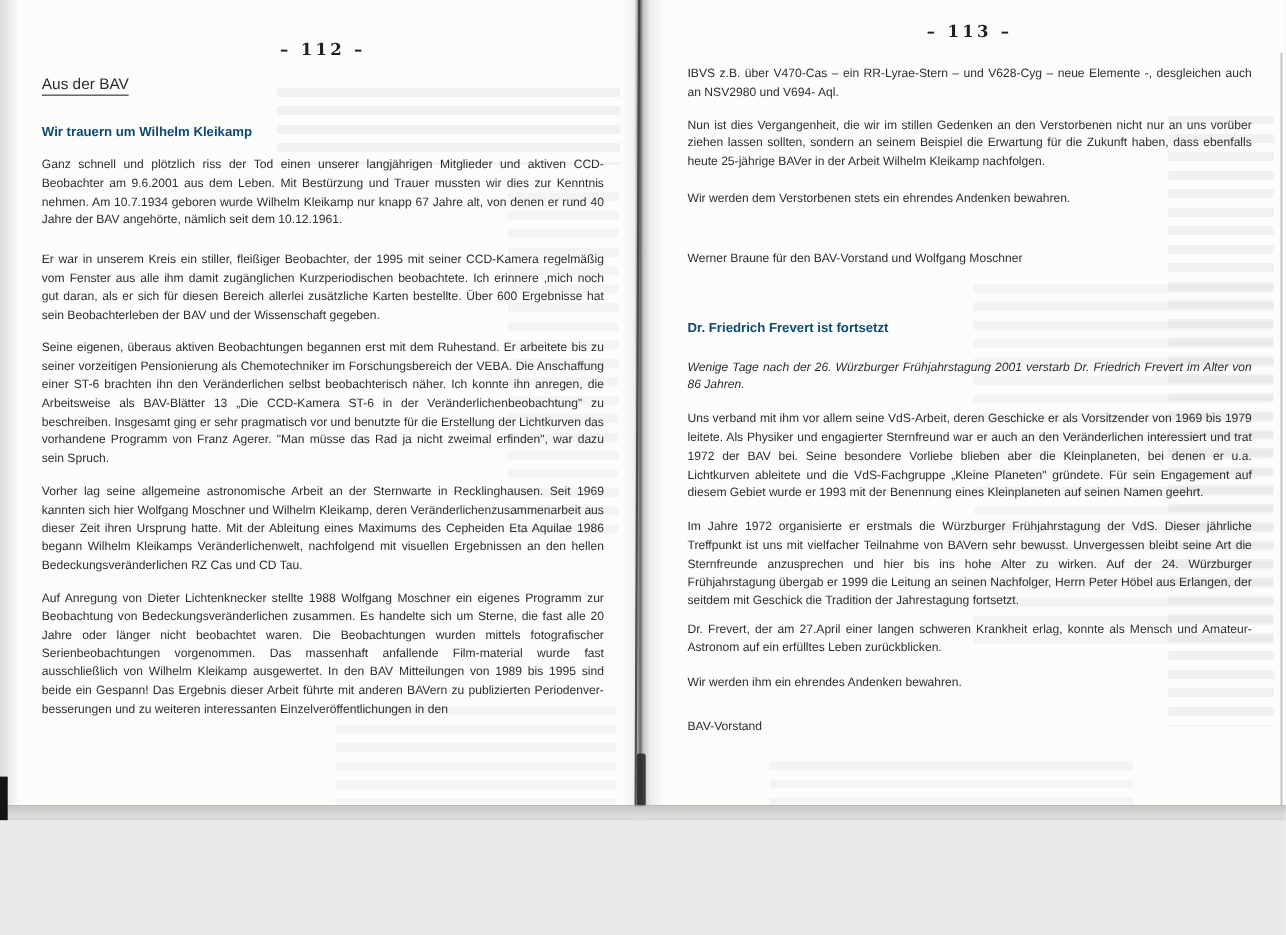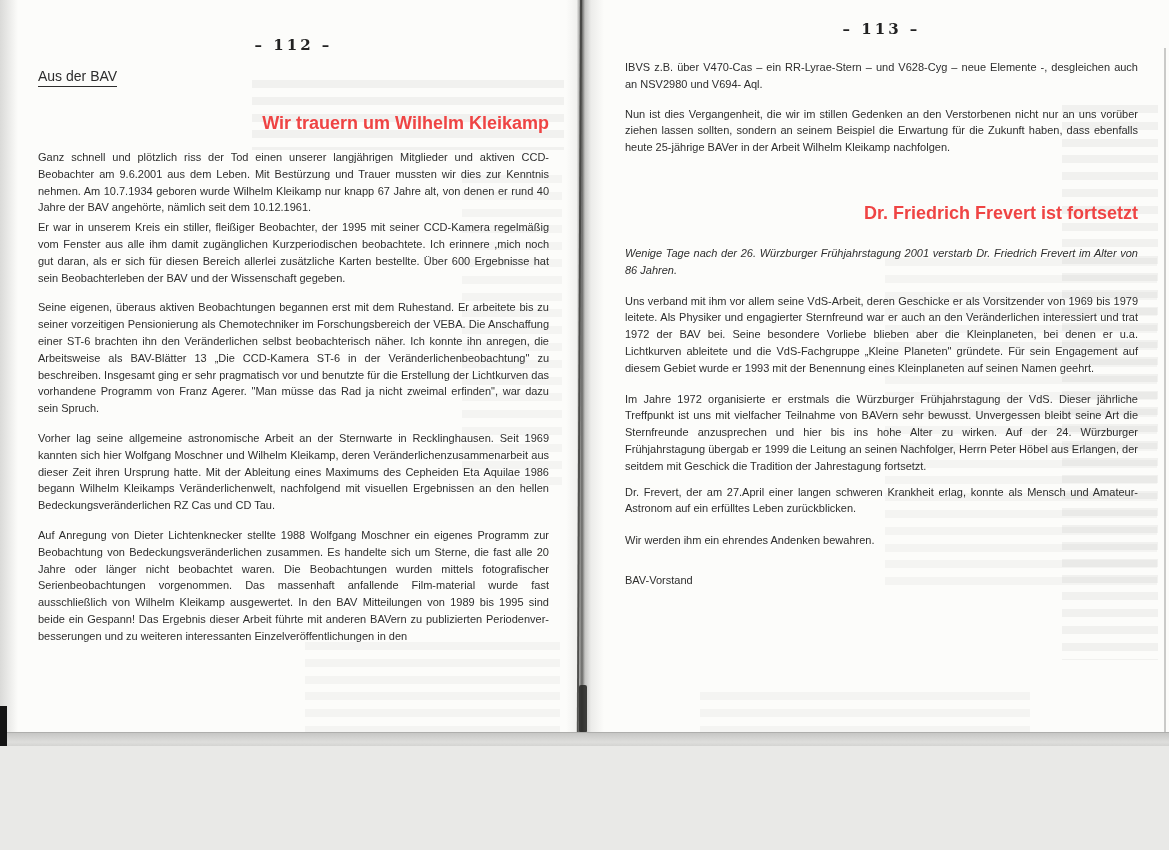--- a/index.html
+++ b/index.html
@@ -39,38 +39,38 @@
   .section-label {
     display: inline-block;
     margin-top: 14px;
     font-size: 14px;
     border-bottom: 1.4px solid #2d2d2d;
     padding-bottom: 2px;
   }
 
   .doc-heading {
     margin: 0;
-    font-size: 18px;
+    font-size: 12px;
     font-weight: bold;
-    text-align: right;
-    color: #ef4444;
+    text-align: left;
+    color: #0c4a6e;
   }
   .page-left  .doc-heading { margin-top: 26px; }
 
   .body-text p {
     margin: 0;
     font-size: 11px;
     line-height: 16.8px;
     text-align: justify;
     color: #2e2e2e;
   }
 
   
   .page-left  p.p1 { margin-top: 15px; }
-  .page-left  p.p2 { margin-top: 3px; }
+  .page-left  p.p2 { margin-top: 19px; }
   .page-left  p.p3 { margin-top: 13px; }
   .page-left  p.p4 { margin-top: 13px; }
   .page-left  p.p5 { margin-top: 13px; }
 
   
   .page-right p.r1 { margin-top: 21px; }
   .page-right p.r2 { margin-top: 13px; }
   .page-right p.r3 { margin-top: 17px; }
   .page-right p.sig1 { margin-top: 37px; text-align: left; }
   .page-right .doc-heading { margin-top: 47px; }
@@ -197,21 +197,23 @@
     <p class="p3">Seine eigenen,  überaus aktiven Beobachtungen begannen erst  mit dem Ruhestand. Er arbeitete bis zu seiner vorzeitigen Pensionierung als Chemotechniker im Forschungsbereich der VEBA. Die Anschaffung einer ST-6 brachten ihn den Veränderlichen selbst beobachterisch näher. Ich konnte ihn anregen, die Arbeitsweise als BAV-Blätter 13 „Die CCD-Kamera ST-6 in der Veränderlichenbeobachtung" zu beschreiben. Insgesamt ging er sehr pragmatisch vor und benutzte für die Erstellung der Lichtkurven das vorhandene Programm von Franz Agerer. "Man müsse das Rad ja nicht zweimal erfinden", war dazu sein Spruch.</p>
     <p class="p4">Vorher lag seine allgemeine astronomische Arbeit an der Sternwarte in Recklinghausen. Seit 1969 kannten sich hier Wolfgang Moschner und Wilhelm Kleikamp, deren Veränderlichenzusammenarbeit aus dieser Zeit ihren Ursprung hatte. Mit der Ableitung eines Maximums des Cepheiden Eta Aquilae 1986 begann Wilhelm Kleikamps Veränderlichenwelt, nachfolgend mit visuellen Ergebnissen an den hellen Bedeckungsveränderlichen RZ Cas und CD Tau.</p>
     <p class="p5">Auf Anregung von Dieter Lichtenknecker stellte 1988 Wolfgang Moschner ein eigenes Programm zur Beobachtung von Bedeckungsveränderlichen zusammen. Es handelte sich um Sterne, die fast alle 20 Jahre oder länger nicht beobachtet waren. Die Beobachtungen wurden mittels fotografischer Serienbeobachtungen vorgenommen. Das massenhaft anfallende Film-material wurde fast ausschließlich von Wilhelm Kleikamp ausgewertet. In den BAV Mitteilungen von 1989 bis 1995 sind beide ein Gespann! Das Ergebnis dieser Arbeit führte mit anderen BAVern zu publizierten Periodenver-besserungen und zu weiteren interessanten Einzelveröffentlichungen in den</p>
   </div>
 
   <div class="page page-right body-text">
     <div class="pagenum">–  113  –</div>
 
     <p class="r1">IBVS z.B. über V470-Cas – ein RR-Lyrae-Stern – und V628-Cyg – neue Elemente -,  desgleichen auch an NSV2980 und V694- Aql.</p>
     <p class="r2">Nun ist dies Vergangenheit, die wir im stillen Gedenken an den Verstorbenen nicht nur an uns vorüber ziehen lassen sollten, sondern an seinem Beispiel die Erwartung für die Zukunft haben, dass ebenfalls heute 25-jährige BAVer in der Arbeit Wilhelm Kleikamp nachfolgen.</p>
-
+    <p class="r3">Wir werden dem Verstorbenen stets ein ehrendes Andenken bewahren.</p>
+
+    <p class="sig1">Werner Braune für den BAV-Vorstand und Wolfgang Moschner</p>
 
     <h2 class="doc-heading">Dr. Friedrich Frevert ist fortsetzt</h2>
 
     <p class="r5">Wenige Tage nach der 26. Würzburger Frühjahrstagung 2001 verstarb Dr. Friedrich Frevert im Alter von 86 Jahren.</p>
     <p class="r6">Uns verband mit ihm vor allem seine VdS-Arbeit, deren Geschicke er als Vorsitzender von 1969 bis 1979 leitete. Als Physiker und engagierter Sternfreund war er auch an den Veränderlichen interessiert und trat 1972 der BAV bei. Seine besondere Vorliebe blieben aber die Kleinplaneten, bei denen er u.a. Lichtkurven ableitete und die VdS-Fachgruppe „Kleine Planeten" gründete. Für sein Engagement auf diesem Gebiet wurde er 1993 mit der Benennung eines Kleinplaneten auf seinen Namen geehrt.</p>
     <p class="r7">Im Jahre 1972 organisierte er erstmals die Würzburger Frühjahrstagung der VdS. Dieser jährliche Treffpunkt ist uns mit vielfacher Teilnahme von BAVern sehr bewusst. Unvergessen bleibt seine Art die Sternfreunde anzusprechen und hier bis ins hohe Alter zu wirken. Auf der 24. Würzburger Frühjahrstagung übergab er 1999 die Leitung an seinen Nachfolger, Herrn Peter Höbel aus Erlangen, der seitdem mit Geschick die Tradition der Jahrestagung fortsetzt.</p>
     <p class="r8">Dr. Frevert, der am 27.April einer langen schweren Krankheit erlag, konnte als Mensch und Amateur-Astronom auf ein erfülltes Leben zurückblicken.</p>
     <p class="r9">Wir werden ihm ein ehrendes Andenken bewahren.</p>
 
     <p class="sig2">BAV-Vorstand</p>

